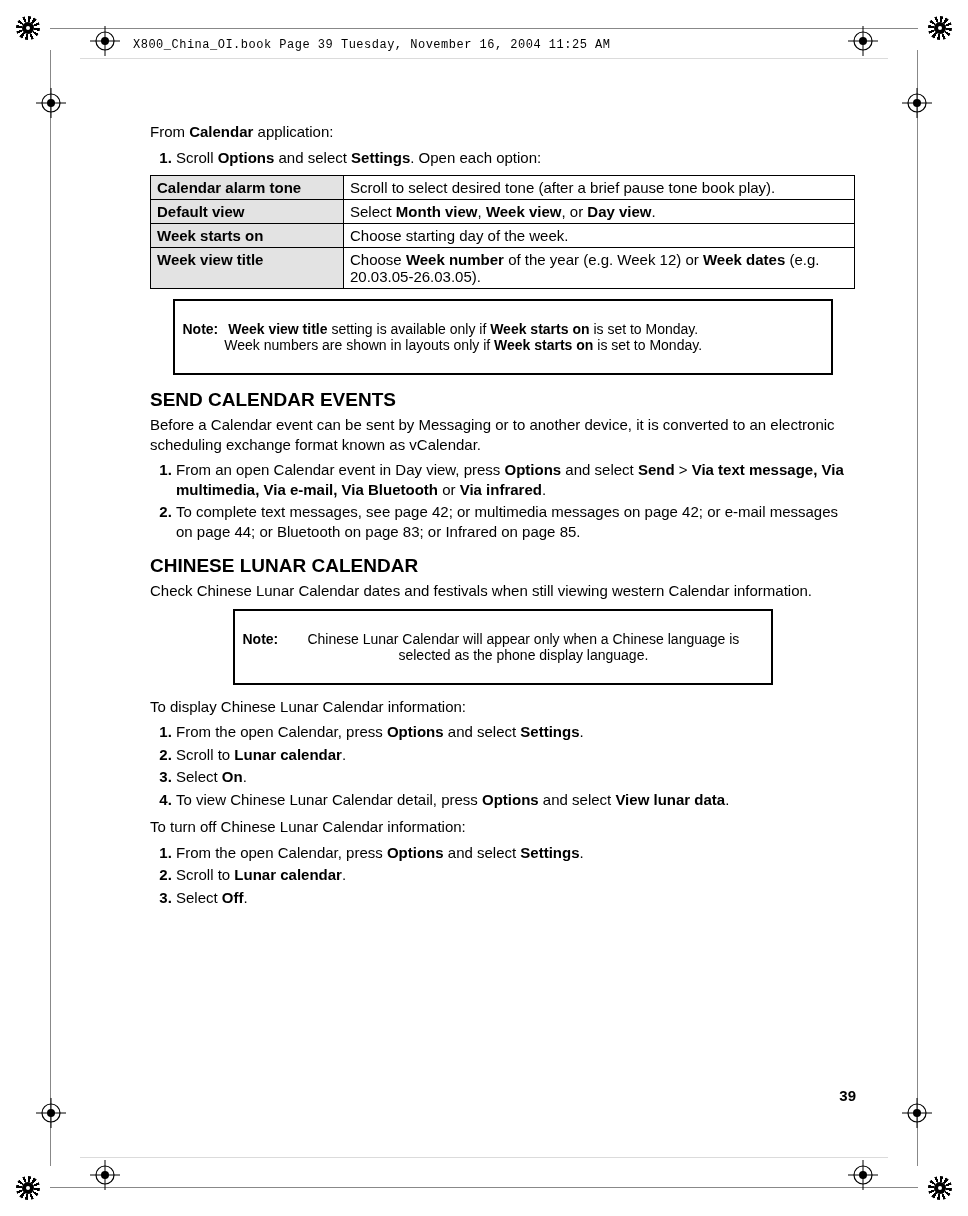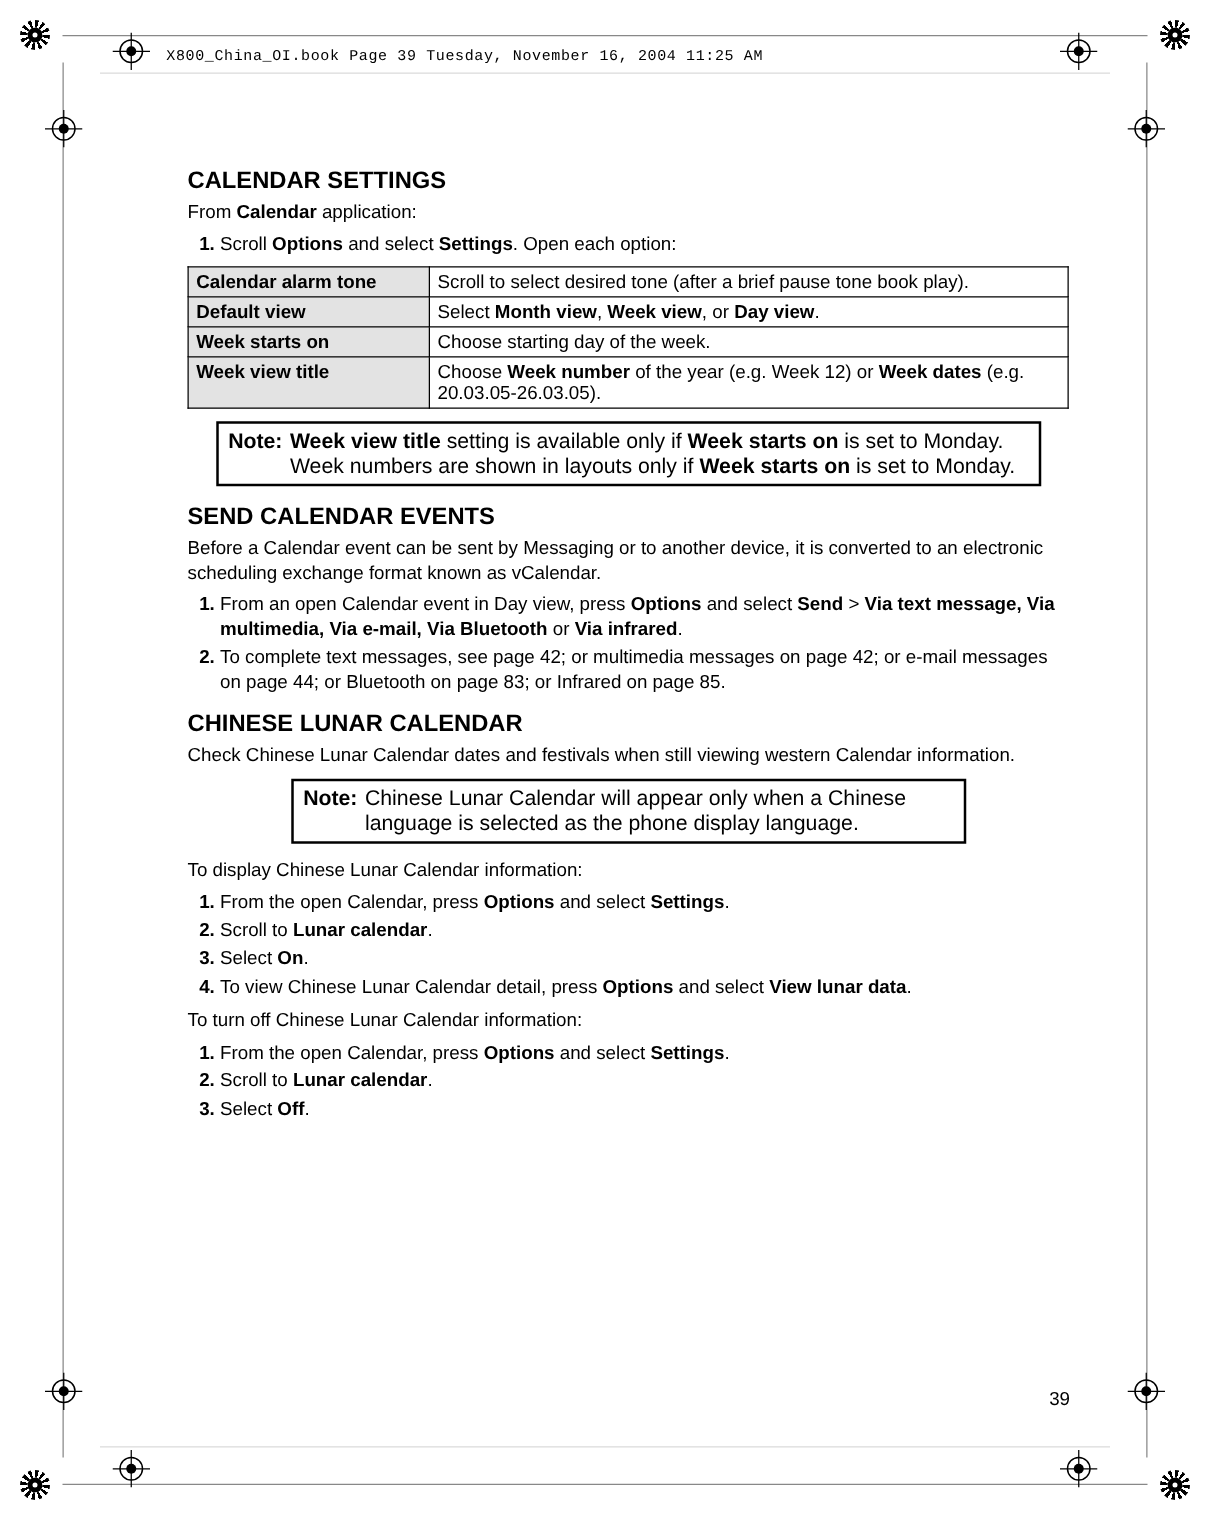--- a/index.html
+++ b/index.html
@@ -84,33 +84,35 @@
     font-size: 15px;
     vertical-align: top;
   }
   table.settings td.label {
     background: #e3e3e3;
     font-weight: bold;
     width: 180px;
   }
   .note-box {
     border: 2px solid #000;
-    padding: 4px 8px;
+    padding: 20px 8px;
     margin: 8px auto 12px auto;
-    font-size: 17px;
+    font-size: 14px;
     display: table;
+    text-align: center;
   }
   .note-box .note-row { display: flex; }
   .note-box .note-label { font-weight: bold; margin-right: 6px; white-space: nowrap; }
   .note-box .note-text { }
   .page-num {
     position: absolute;
-    bottom: 88px;
+    bottom: 112px;
     right: 112px;
     font-size: 15px;
+    font-weight: bold;
   }
 </style>
 </head>
 <body>
 
 <div class="crop-line-h" style="top:28px;left:50px;right:50px;"></div>
 <div class="crop-line-h" style="bottom:28px;left:50px;right:50px;"></div>
 <div class="crop-line-v" style="left:50px;top:50px;bottom:50px;"></div>
 <div class="crop-line-v" style="right:50px;top:50px;bottom:50px;"></div>
 
@@ -168,21 +170,20 @@
     <circle cx="15" cy="15" r="9" fill="none" stroke="#000" stroke-width="1.2"></circle>
     <circle cx="15" cy="15" r="4" fill="#000"></circle>
     <line x1="15" y1="0" x2="15" y2="30" stroke="#000"></line>
     <line x1="0" y1="15" x2="30" y2="15" stroke="#000"></line>
   </svg>
 
 <div class="page-header">X800_China_OI.book  Page 39  Tuesday, November 16, 2004  11:25 AM</div>
 
 <div class="content">
 
-  <h2>CALENDAR SETTINGS</h2>
   <p>
     <span>From </span><b>Calendar</b><span> application:</span>
   </p>
   <ol>
     <li>
       <span>Scroll </span><b>Options</b><span> and select </span><b>Settings</b><span>. Open each option:</span>
     </li>
   </ol>
 
   <table class="settings">

